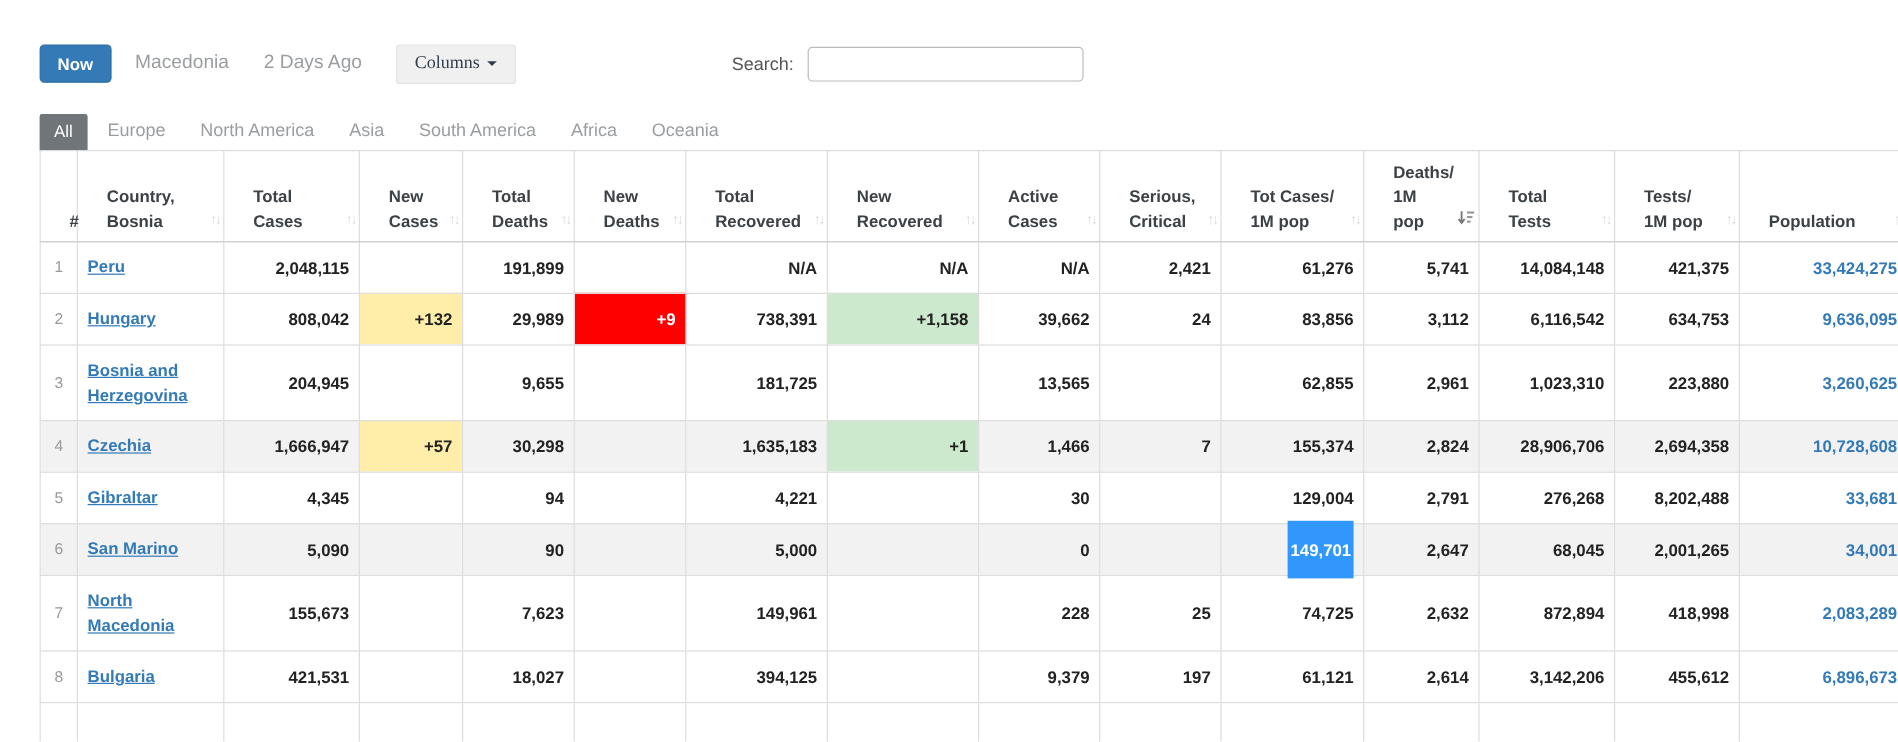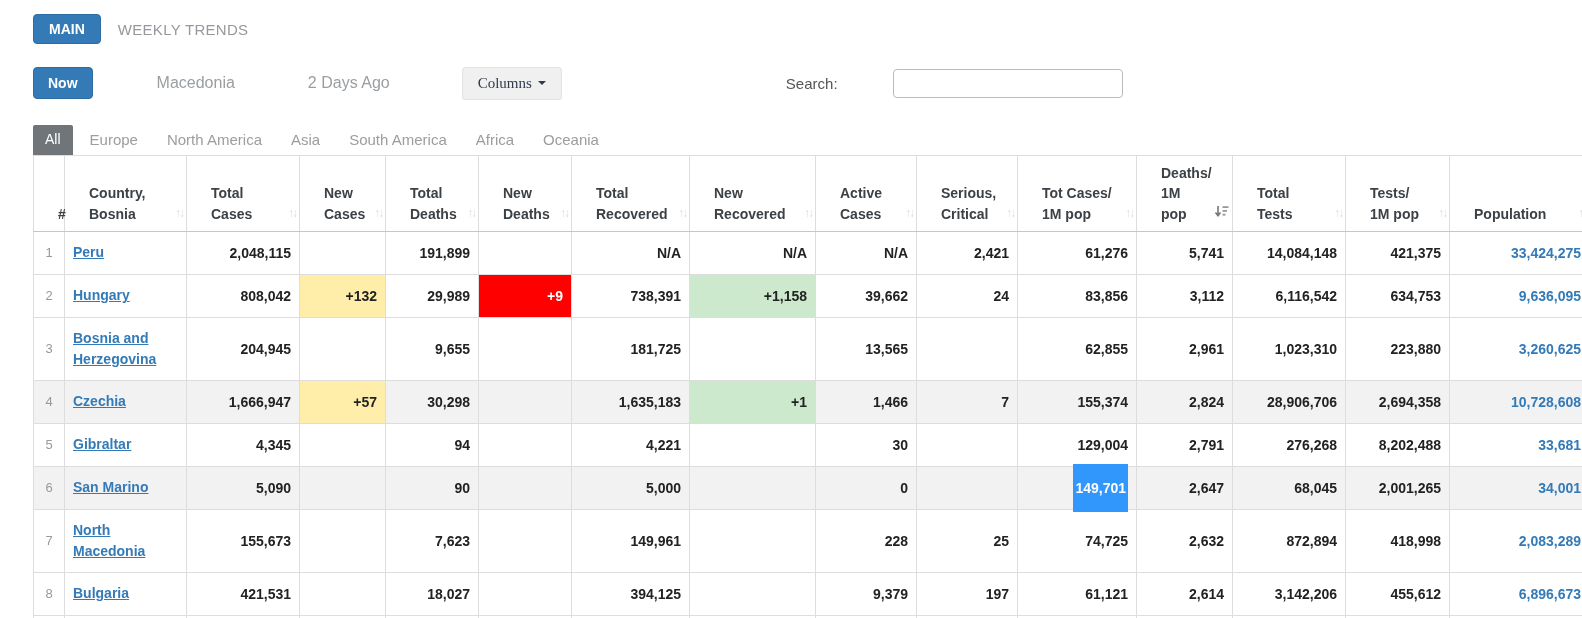--- a/index.html
+++ b/index.html
@@ -13,42 +13,42 @@
   
   .tabs-row { display:flex; align-items:center; }
   .btn-blue {
     background:#337ab7; color:#fff; border:1px solid #2e6da4; border-radius:4px;
     font-weight:bold; font-size:14px; padding:7px 15px; cursor:pointer;
     font-family:"Liberation Sans", sans-serif; line-height:1;
   }
   .tab-weekly { color:#95999d; font-size:15px; margin-left:17px; letter-spacing:0.3px; cursor:pointer; }
 
   
-  .toolbar { display:flex; align-items:center; margin-top:22px; height:34px;gap:44px; }
+  .toolbar { display:flex; align-items:center; margin-top:22px; height:34px; }
   .btn-now { padding:8px 14px; }
   .gray-link { color:#9a9ea1; font-size:16px; cursor:pointer; }
   .yesterday { margin-left:20px; }
   .two-days { margin-left:29px; }
   .btn-columns {
     margin-left:28px; background:#f0f0f0; border:1px solid #e3e3e3; border-radius:3px;
     color:#2f3b4d; font-size:15px; padding:8px 15px; cursor:pointer; display:flex; align-items:center;
     font-family:Liberation Serif, serif; line-height:1;
   }
   .caret {
     display:inline-block; width:0; height:0; margin-left:6px;
     border-left:4px solid transparent; border-right:4px solid transparent; border-top:4px solid #2f3b4d;
   }
   .search-label { margin-left:180px; color:#555; font-size:15px; }
   .search-input {
     margin-left:11px; width:230px; height:29px; border:1px solid #bbb; border-radius:4px;
     font-size:14px; padding:0 8px; outline:none;
   }
 
   
-  .continents { margin-top:25px; display:flex; align-items:center; height:30px; }
+  .continents { margin-top:25px; display:flex; align-items:flex-end; height:30px; }
   .cont-tab { color:#9a9ea1; font-size:15px; padding:6px 0 8px 0; margin-right:29px; cursor:pointer; }
   .cont-tab.active {
     background:#70757a; color:#fff; padding:6px 12px 8px 12px; margin-right:17px;
     border-radius:2px 2px 0 0; font-size:14px;
   }
 
   
   table { border-collapse:collapse; table-layout:fixed; width:1556px; font-size:14px; }
   col.c0{width:31px} col.c1{width:122px} col.c2{width:113px} col.c3{width:86px}
   col.c4{width:93px} col.c5{width:93px} col.c6{width:118px} col.c7{width:126px}
@@ -76,24 +76,20 @@
   td.bg-red { background:#ff0000 !important; color:#fff; }
   td.bg-green { background:#cde9cd !important; }
   td.val a.pop { color:#337ab7; font-weight:bold; text-decoration:none; }
   .sel { background:#3297fd; color:#fff; padding:16px 2px; }
 </style>
 </head>
 <body>
 
 <div class="page">
 
-  <div class="tabs-row">
-    <button class="btn-blue">MAIN</button>
-    <span class="tab-weekly">WEEKLY TRENDS</span>
-  </div>
 
   <div class="toolbar">
     <button class="btn-blue btn-now">Now</button>
     <span class="gray-link yesterday">Macedonia</span>
     <span class="gray-link two-days">2 Days Ago</span>
     <button class="btn-columns">
       <span>Columns</span>
       <span class="caret"></span>
     </button>
     <span class="search-label">Search:</span>

